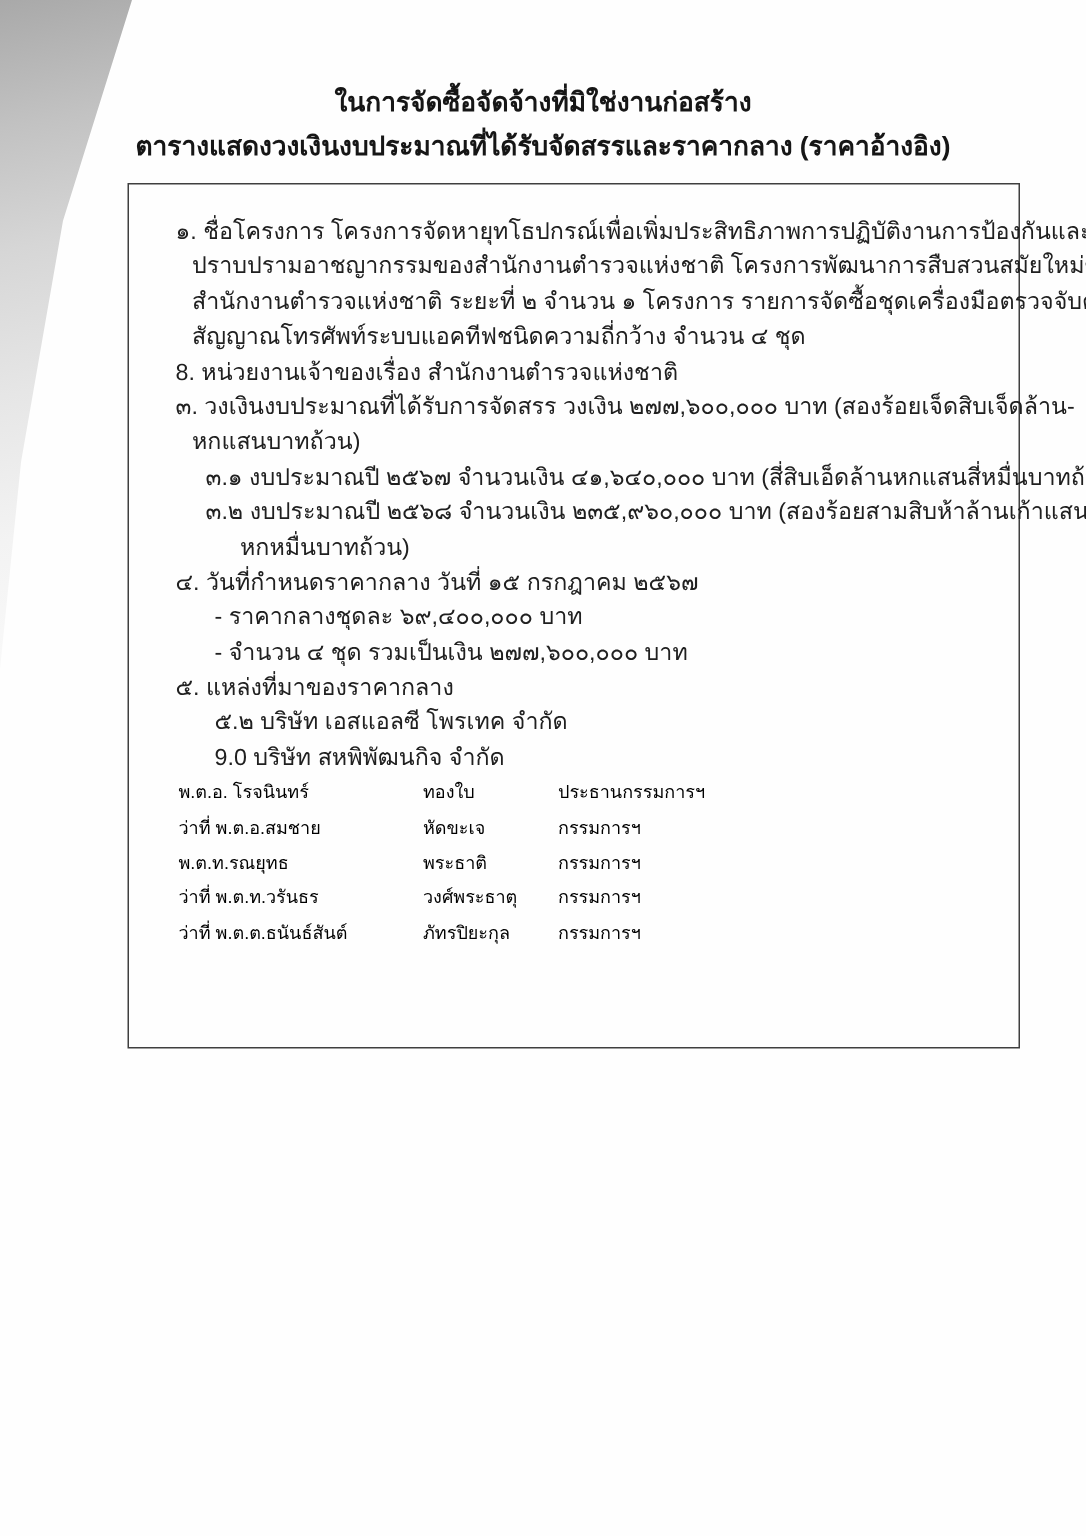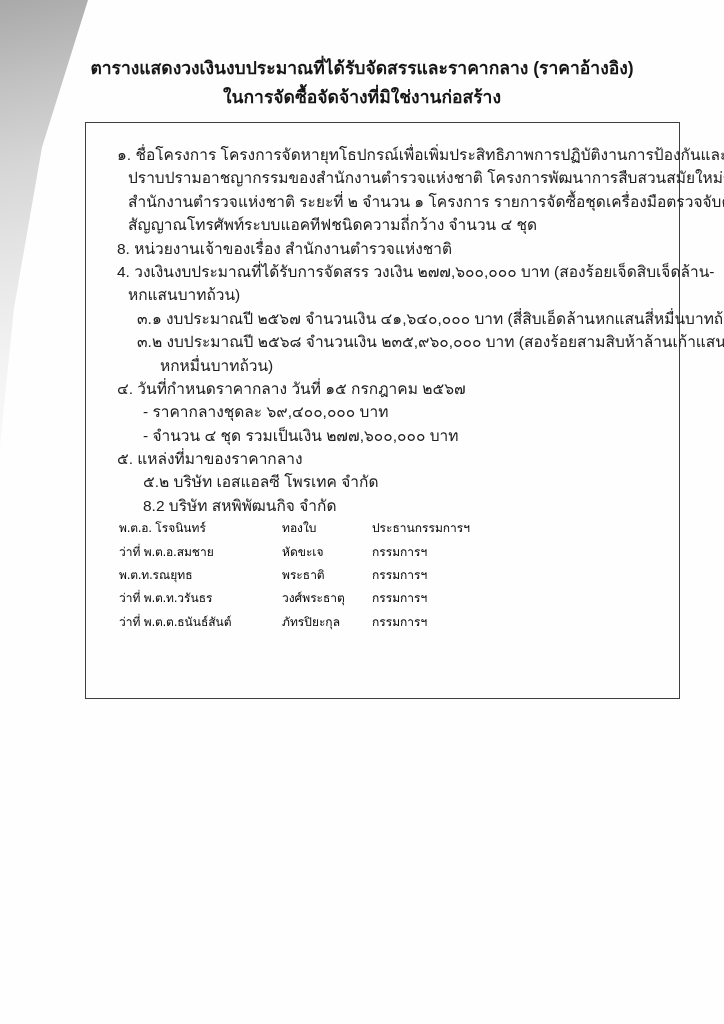--- a/index.html
+++ b/index.html
@@ -64,61 +64,61 @@
   .member-role    { position: absolute; left: 286px; }
 </style>
 </head>
 <body>
 
 <div class="page">
 
   <div class="corner-artifact"></div>
 
   <div class="title-block">
+    <div class="title-line">ในการจัดซื้อจัดจ้างที่มิใช่งานก่อสร้าง</div>
     <div class="title-line">ตารางแสดงวงเงินงบประมาณที่ได้รับจัดสรรและราคากลาง (ราคาอ้างอิง)</div>
-    <div class="title-line">ในการจัดซื้อจัดจ้างที่มิใช่งานก่อสร้าง</div>
   </div>
 
   <div class="content-box">
     <div class="text-flow">
 
       <div>
 
           <div class="line indent-0">๑. ชื่อโครงการ  โครงการจัดหายุทโธปกรณ์เพื่อเพิ่มประสิทธิภาพการปฏิบัติงานการป้องกันและ</div>
 
           <div class="line indent-1">ปราบปรามอาชญากรรมของสำนักงานตำรวจแห่งชาติ โครงการพัฒนาการสืบสวนสมัยใหม่ของ</div>
 
           <div class="line indent-1">สำนักงานตำรวจแห่งชาติ ระยะที่ ๒ จำนวน ๑ โครงการ  รายการจัดซื้อชุดเครื่องมือตรวจจับตำแหน่ง</div>
 
           <div class="line indent-1">สัญญาณโทรศัพท์ระบบแอคทีฟชนิดความถี่กว้าง จำนวน ๔ ชุด</div>
 
           <div class="line indent-0">8. หน่วยงานเจ้าของเรื่อง สำนักงานตำรวจแห่งชาติ</div>
 
-          <div class="line indent-0">4. วงเงินงบประมาณที่ได้รับการจัดสรร  วงเงิน  ๒๗๗,๖๐๐,๐๐๐  บาท (สองร้อยเจ็ดสิบเจ็ดล้าน-</div>
+          <div class="line indent-0">๓. วงเงินงบประมาณที่ได้รับการจัดสรร  วงเงิน  ๒๗๗,๖๐๐,๐๐๐  บาท (สองร้อยเจ็ดสิบเจ็ดล้าน-</div>
 
           <div class="line indent-1">หกแสนบาทถ้วน)</div>
 
           <div class="line indent-2">๓.๑ งบประมาณปี  ๒๕๖๗  จำนวนเงิน  ๔๑,๖๔๐,๐๐๐ บาท (สี่สิบเอ็ดล้านหกแสนสี่หมื่นบาทถ้วน)</div>
 
           <div class="line indent-2">๓.๒ งบประมาณปี  ๒๕๖๘  จำนวนเงิน ๒๓๕,๙๖๐,๐๐๐ บาท (สองร้อยสามสิบห้าล้านเก้าแสน-</div>
 
           <div class="line indent-4">หกหมื่นบาทถ้วน)</div>
 
           <div class="line indent-0">๔. วันที่กำหนดราคากลาง วันที่  ๑๕ กรกฎาคม ๒๕๖๗</div>
 
           <div class="line indent-3">- ราคากลางชุดละ ๖๙,๔๐๐,๐๐๐  บาท</div>
 
           <div class="line indent-3">- จำนวน ๔ ชุด รวมเป็นเงิน  ๒๗๗,๖๐๐,๐๐๐ บาท</div>
 
           <div class="line indent-0">๕. แหล่งที่มาของราคากลาง</div>
 
 
           <div class="line indent-3">๕.๒ บริษัท เอสแอลซี โพรเทค จำกัด</div>
 
-          <div class="line indent-3">8.2 บริษัท สหพิพัฒนกิจ จำกัด</div>
+          <div class="line indent-3">9.0 บริษัท สหพิพัฒนกิจ จำกัด</div>
 
         </div>
 
       <div>
 
           <div class="member-row">
             <span class="member-name">พ.ต.อ. โรจนินทร์</span>
             <span class="member-surname">ทองใบ</span>
             <span class="member-role">ประธานกรรมการฯ</span>
           </div>

